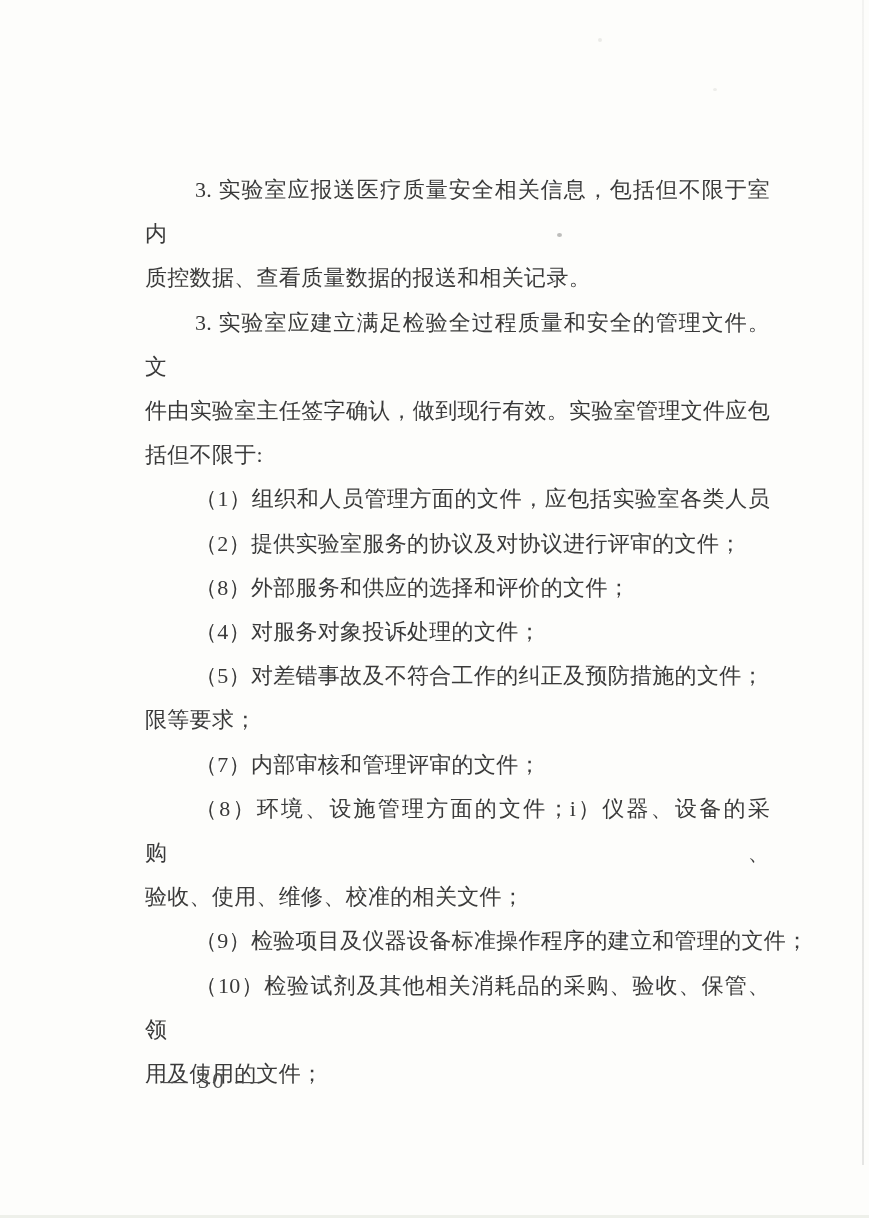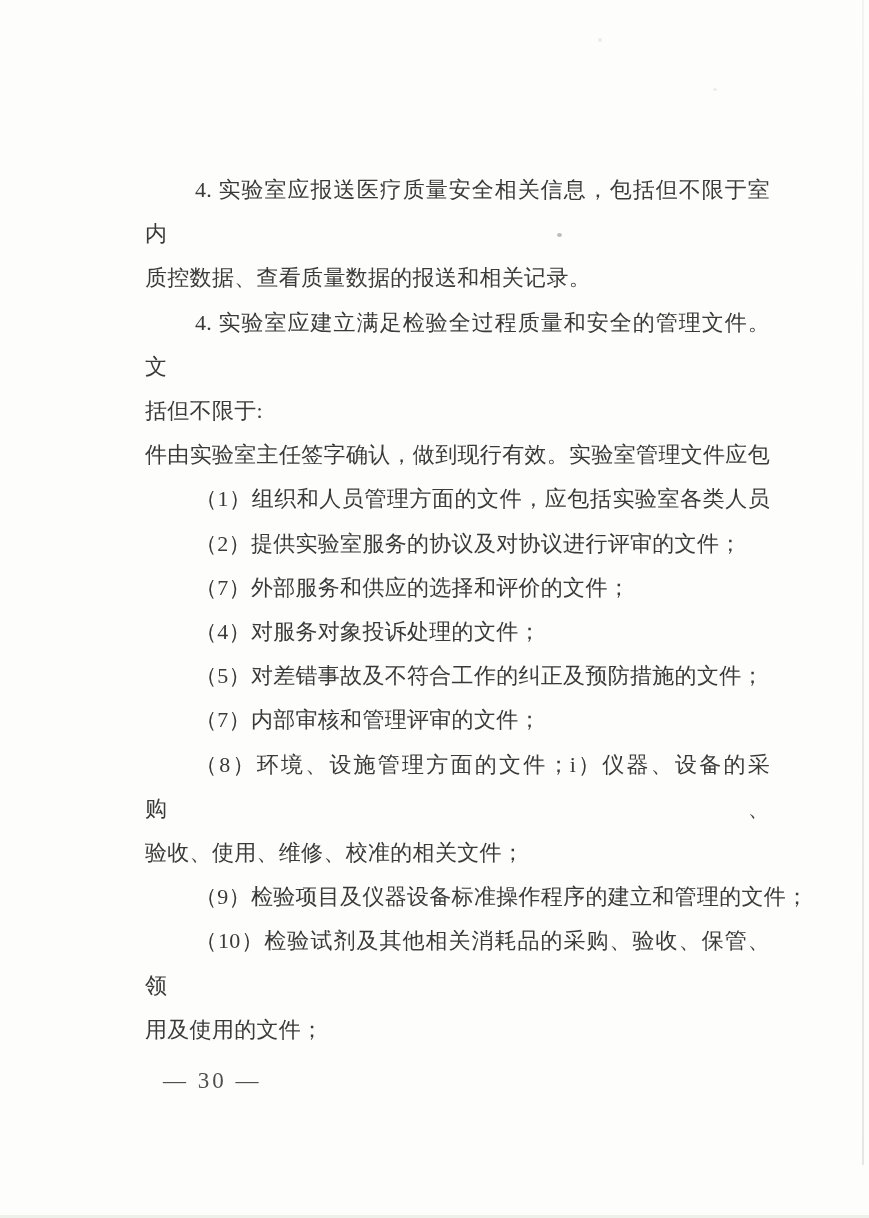--- a/index.html
+++ b/index.html
@@ -92,44 +92,45 @@
     height: 3px;
     background: #ededea;
   }
 </style>
 </head>
 <body>
 
 <div class="page">
   <div class="text-block">
       <p class="para">
-        <span class="line first full">4. 实验室应报送医疗质量安全相关信息，包括但不限于室内</span>
+        <span class="line first full">3. 实验室应报送医疗质量安全相关信息，包括但不限于室内</span>
         <span class="line last">质控数据、查看质量数据的报送和相关记录。</span>
       </p>
       <p class="para">
-        <span class="line first full">4. 实验室应建立满足检验全过程质量和安全的管理文件。文</span>
+        <span class="line first full">3. 实验室应建立满足检验全过程质量和安全的管理文件。文</span>
+        <span class="line full">件由实验室主任签字确认，做到现行有效。实验室管理文件应包</span>
         <span class="line last">括但不限于:</span>
-        <span class="line full">件由实验室主任签字确认，做到现行有效。实验室管理文件应包</span>
       </p>
       <p class="para">
         <span class="line first full">（1）组织和人员管理方面的文件，应包括实验室各类人员</span>
       </p>
       <p class="para">
         <span class="line first last">（2）提供实验室服务的协议及对协议进行评审的文件；</span>
       </p>
       <p class="para">
-        <span class="line first last">（7）外部服务和供应的选择和评价的文件；</span>
+        <span class="line first last">（8）外部服务和供应的选择和评价的文件；</span>
       </p>
       <p class="para">
         <span class="line first last">（4）对服务对象投诉处理的文件；</span>
       </p>
       <p class="para">
         <span class="line first last">（5）对差错事故及不符合工作的纠正及预防措施的文件；</span>
       </p>
       <p class="para">
+        <span class="line last">限等要求；</span>
       </p>
       <p class="para">
         <span class="line first last">（7）内部审核和管理评审的文件；</span>
       </p>
       <p class="para">
         <span class="line first full">（8）环境、设施管理方面的文件；i）仪器、设备的采购、</span>
         <span class="line last">验收、使用、维修、校准的相关文件；</span>
       </p>
       <p class="para">
         <span class="line first last">（9）检验项目及仪器设备标准操作程序的建立和管理的文件；</span>

